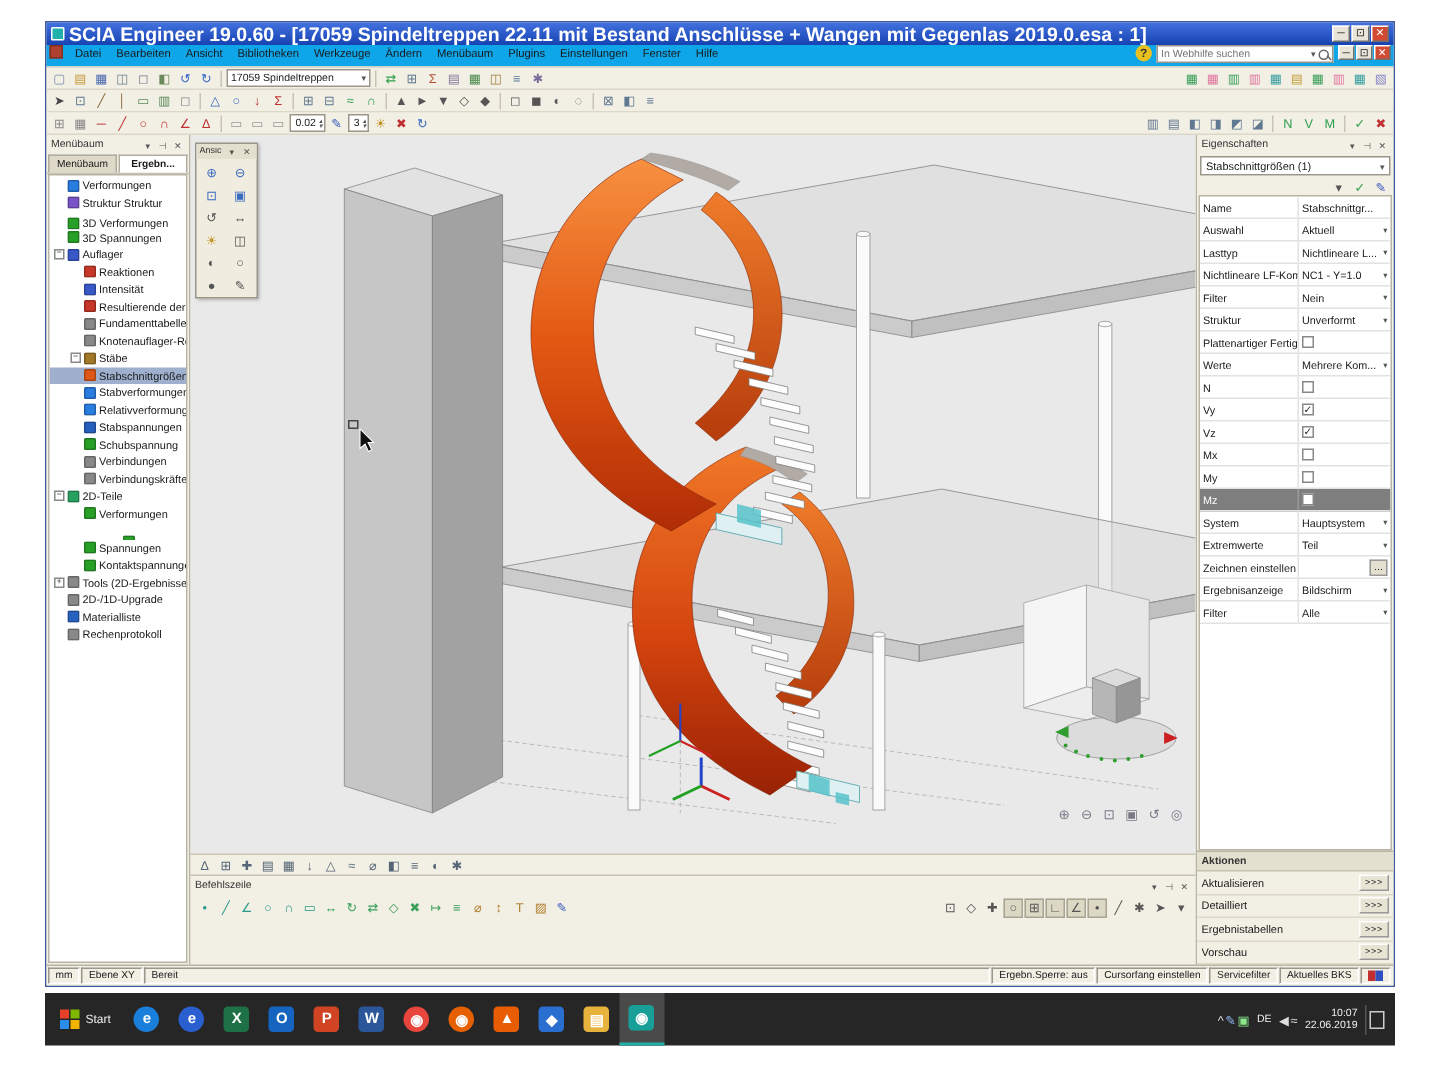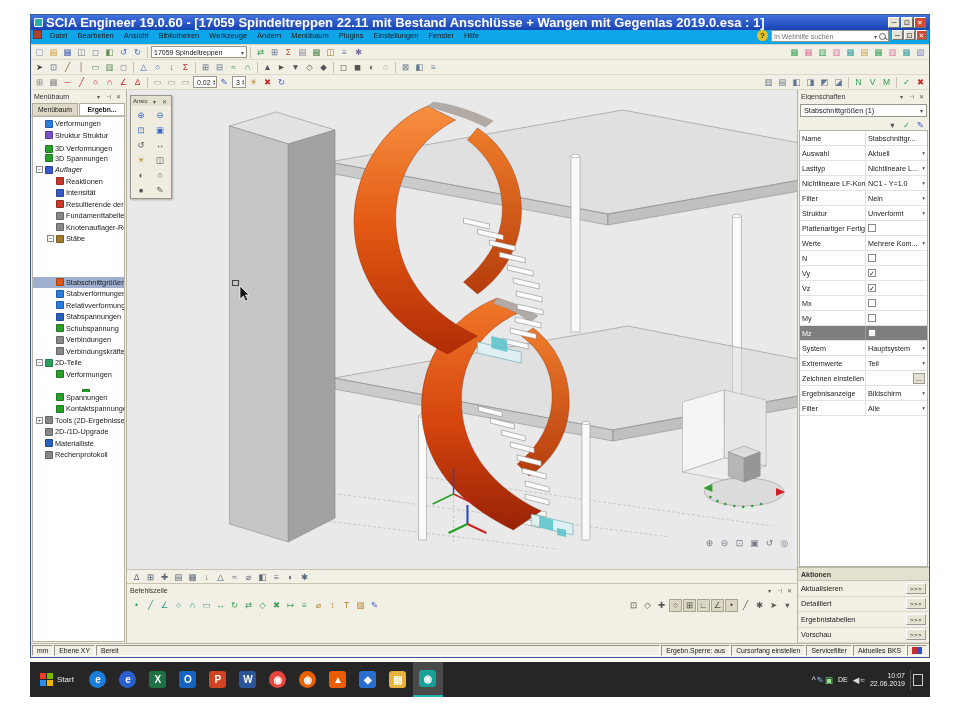--- a/index.html
+++ b/index.html
@@ -309,21 +309,21 @@
           <div class="trow" style="padding-left: 3px; align-items: flex-end;">
             <span class="texp none"></span>
             <span class="tico2" style="background: rgb(40, 160, 40);"></span>
             <span class="tlabel">3D Verformungen</span>
           </div>
           <div class="trow" style="padding-left: 3px;">
             <span class="texp none"></span>
             <span class="tico2" style="background: rgb(40, 160, 40);"></span>
             <span class="tlabel">3D Spannungen</span>
           </div>
-          <div class="trow" style="padding-left: 3px; font-style: italic;">
+          <div class="trow" style="padding-left: 3px;">
             <span class="texp">−</span>
             <span class="tico2" style="background: rgb(56, 88, 200);"></span>
             <span class="tlabel">Auflager</span>
           </div>
           <div class="trow" style="padding-left: 14px;">
             <span class="texp none"></span>
             <span class="tico2" style="background: rgb(200, 56, 40);"></span>
             <span class="tlabel">Reaktionen</span>
           </div>
           <div class="trow" style="padding-left: 14px;">
@@ -344,21 +344,21 @@
           <div class="trow" style="padding-left: 14px;">
             <span class="texp none"></span>
             <span class="tico2" style="background: rgb(136, 136, 136);"></span>
             <span class="tlabel">Knotenauflager-Resu</span>
           </div>
           <div class="trow" style="padding-left: 14px;">
             <span class="texp">−</span>
             <span class="tico2" style="background: rgb(160, 120, 40);"></span>
             <span class="tlabel">Stäbe</span>
           </div>
-          <div class="trow tsel" style="padding-left: 14px; margin-top: 32px;">
+          <div class="trow tsel" style="padding-left: 14px;">
             <span class="texp none"></span>
             <span class="tico2" style="background: rgb(224, 88, 24);"></span>
             <span class="tlabel">Stabschnittgrößen</span>
           </div>
           <div class="trow" style="padding-left: 14px;">
             <span class="texp none"></span>
             <span class="tico2" style="background: rgb(42, 125, 224);"></span>
             <span class="tlabel">Stabverformungen</span>
           </div>
           <div class="trow" style="padding-left: 14px;">

